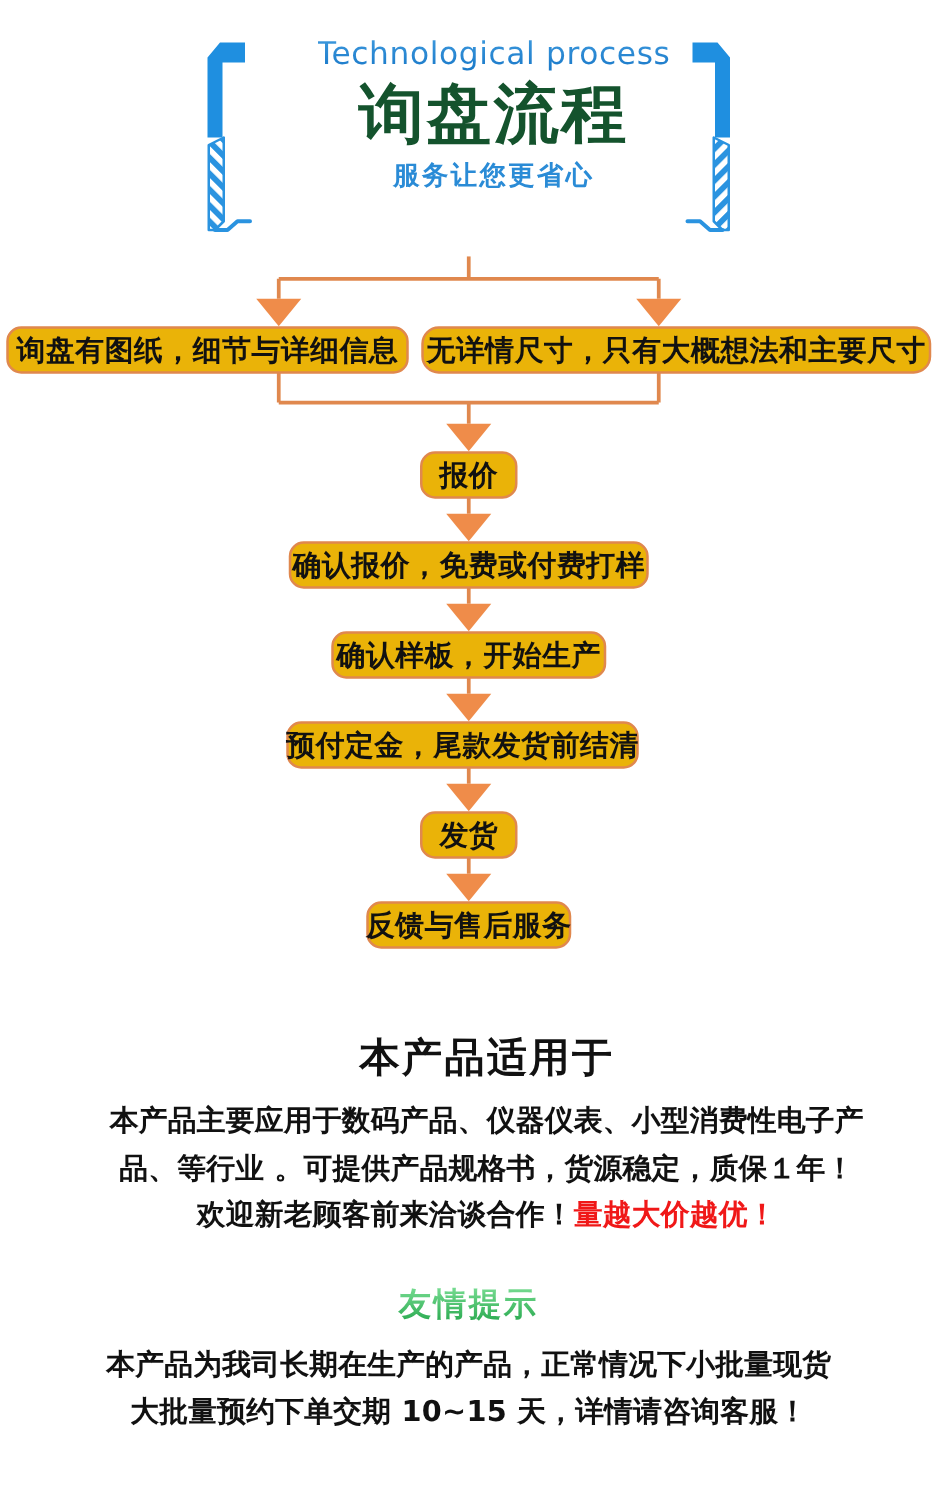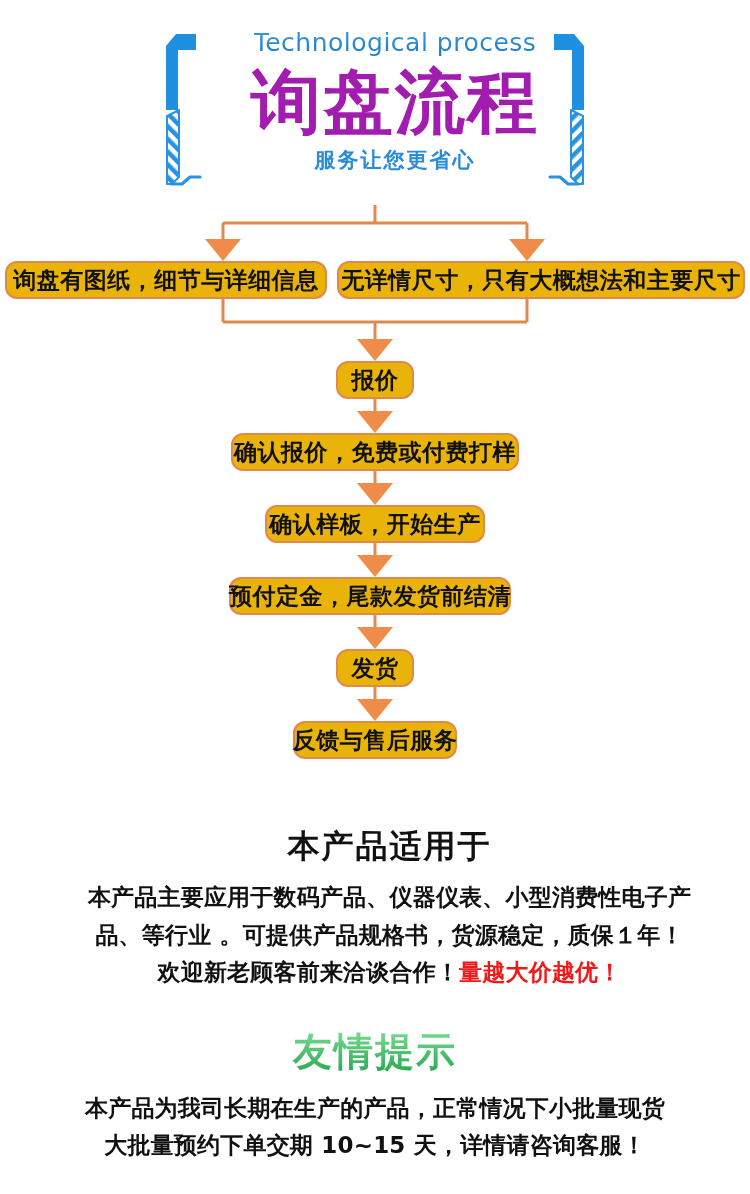--- a/index.html
+++ b/index.html
@@ -48,23 +48,23 @@
     color: #2a8bd6;
     background: linear-gradient(180deg, #3e9ade 0%, #1878c8 100%);
     -webkit-background-clip: text;
     background-clip: text;
     -webkit-text-fill-color: transparent;
     line-height: 1.1;
     white-space: nowrap;
   }
   #main-title {
     margin-top: 6px;
-    font-size: 70px;
-    font-weight: bold;
-    color: #a21caf;
+    font-size: 52px;
+    font-weight: bold;
+    color: #14532d;
     letter-spacing: 2px;
     line-height: 1.12;
     white-space: nowrap;
   }
   #subtitle {
     margin-top: 8px;
     font-size: 21px;
     font-weight: bold;
     color: #2a8bd6;
     letter-spacing: 2px;
@@ -115,21 +115,21 @@
     letter-spacing: 2px;
     line-height: 1.2;
     margin: 0;
   }
   .sec-heading.green {
     background: linear-gradient(180deg, #79dd93 0%, #24a64b 100%);
     -webkit-background-clip: text;
     background-clip: text;
     -webkit-text-fill-color: transparent;
     color: #34b357;
-    font-size: 39px;
+    font-size: 26px;
   }
   .body-lines {
     margin: 14px 0 0 0;
     padding: 0;
     list-style: none;
     text-align: center;
   }
   .body-lines li {
     font-size: 23px;
     font-weight: bold;
@@ -213,21 +213,21 @@
       <polygon points="357,134 393,134 375,156"></polygon>
       <polygon points="357,206 393,206 375,228"></polygon>
       <polygon points="357,278 393,278 375,300"></polygon>
       <polygon points="357,350 393,350 375,372"></polygon>
       <polygon points="357,422 393,422 375,444"></polygon>
       <polygon points="357,494 393,494 375,516"></polygon>
     </g>
   </svg>
 
   <div class="node" style="left:5px;  top:56px;  width:322px;">询盘有图纸，细节与详细信息</div>
-  <div class="node" style="left:337px; top:56px; width:408px;">无详情尺寸，只有大概想法和主要尺寸</div>
+  <div class="node" style="left:337px; top:56px; width:408px;border-radius:14px;">无详情尺寸，只有大概想法和主要尺寸</div>
 
   <div class="node" style="left:336px; top:156px; width:78px;">报价</div>
   <div class="node" style="left:231px; top:228px; width:288px;">确认报价，免费或付费打样</div>
   <div class="node" style="left:265px; top:300px; width:220px;">确认样板，开始生产</div>
   <div class="node" style="left:229px; top:372px; width:282px;">预付定金，尾款发货前结清</div>
   <div class="node" style="left:336px; top:444px; width:78px;">发货</div>
   <div class="node" style="left:293px; top:516px; width:164px;">反馈与售后服务</div>
 </div>
 
 <div id="bottom">

